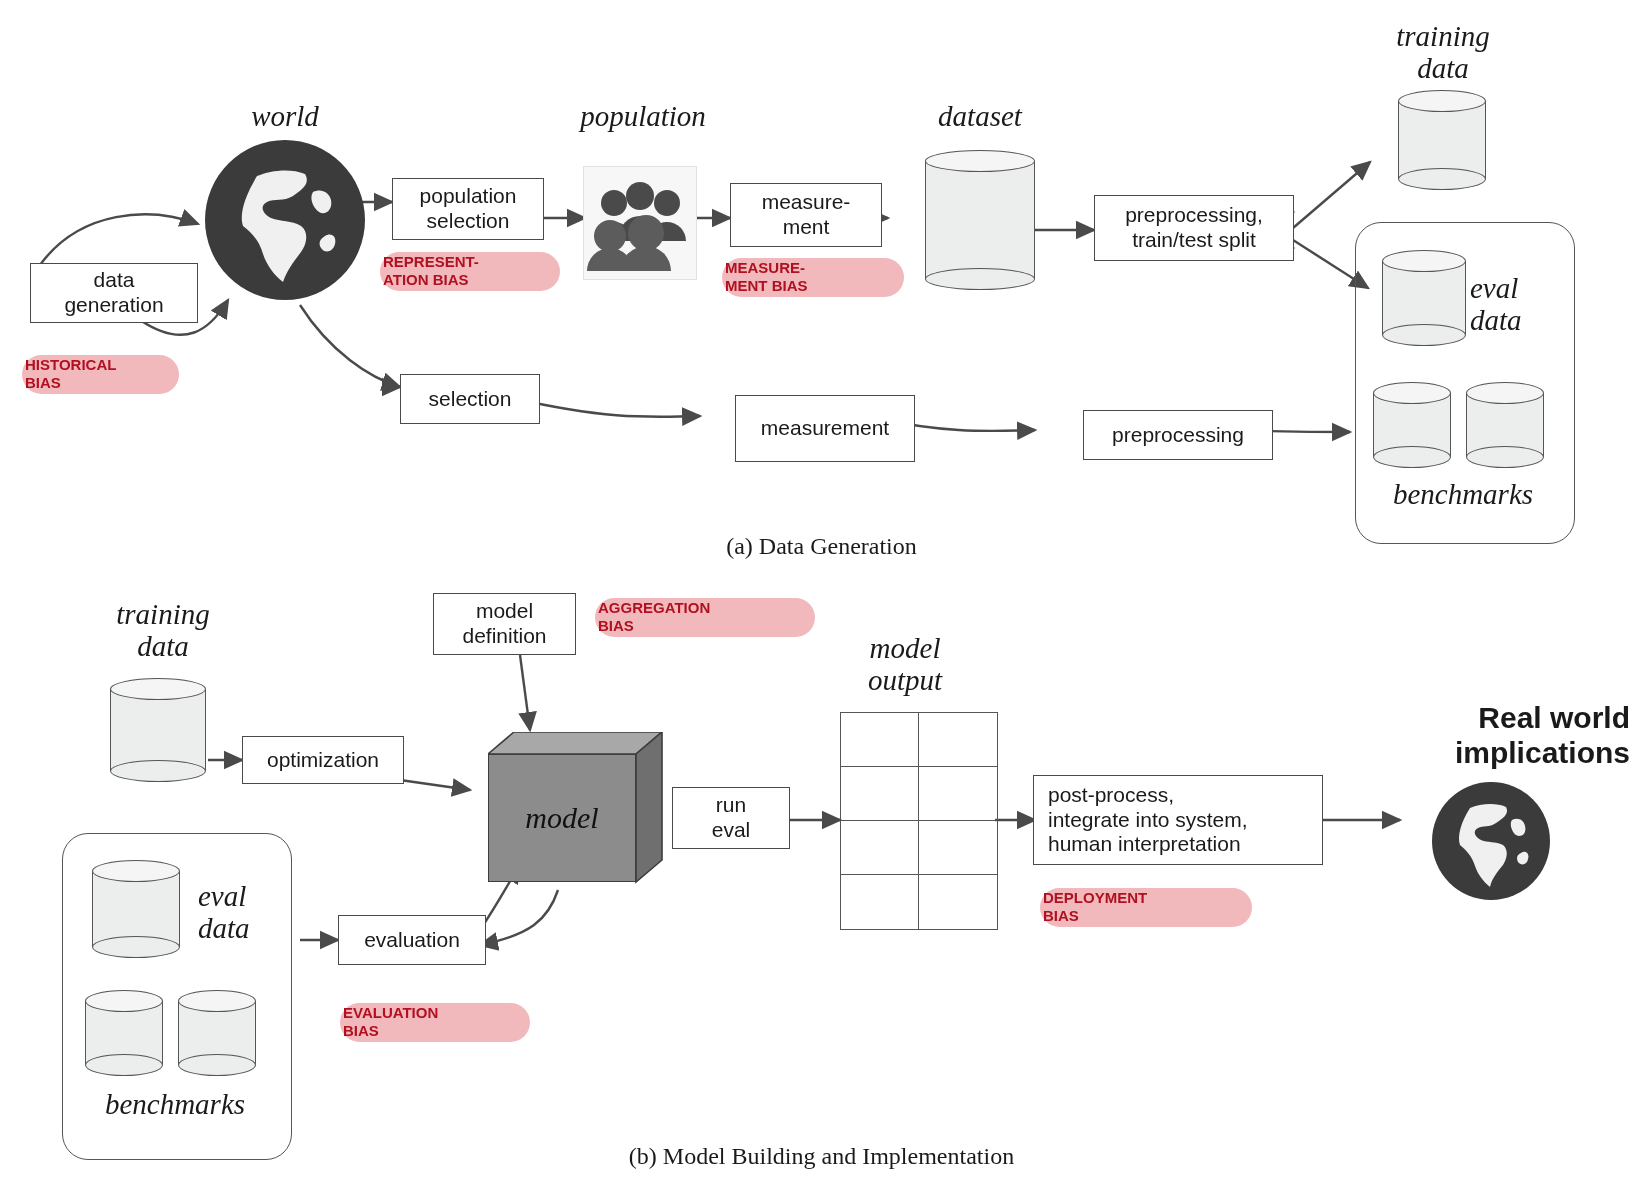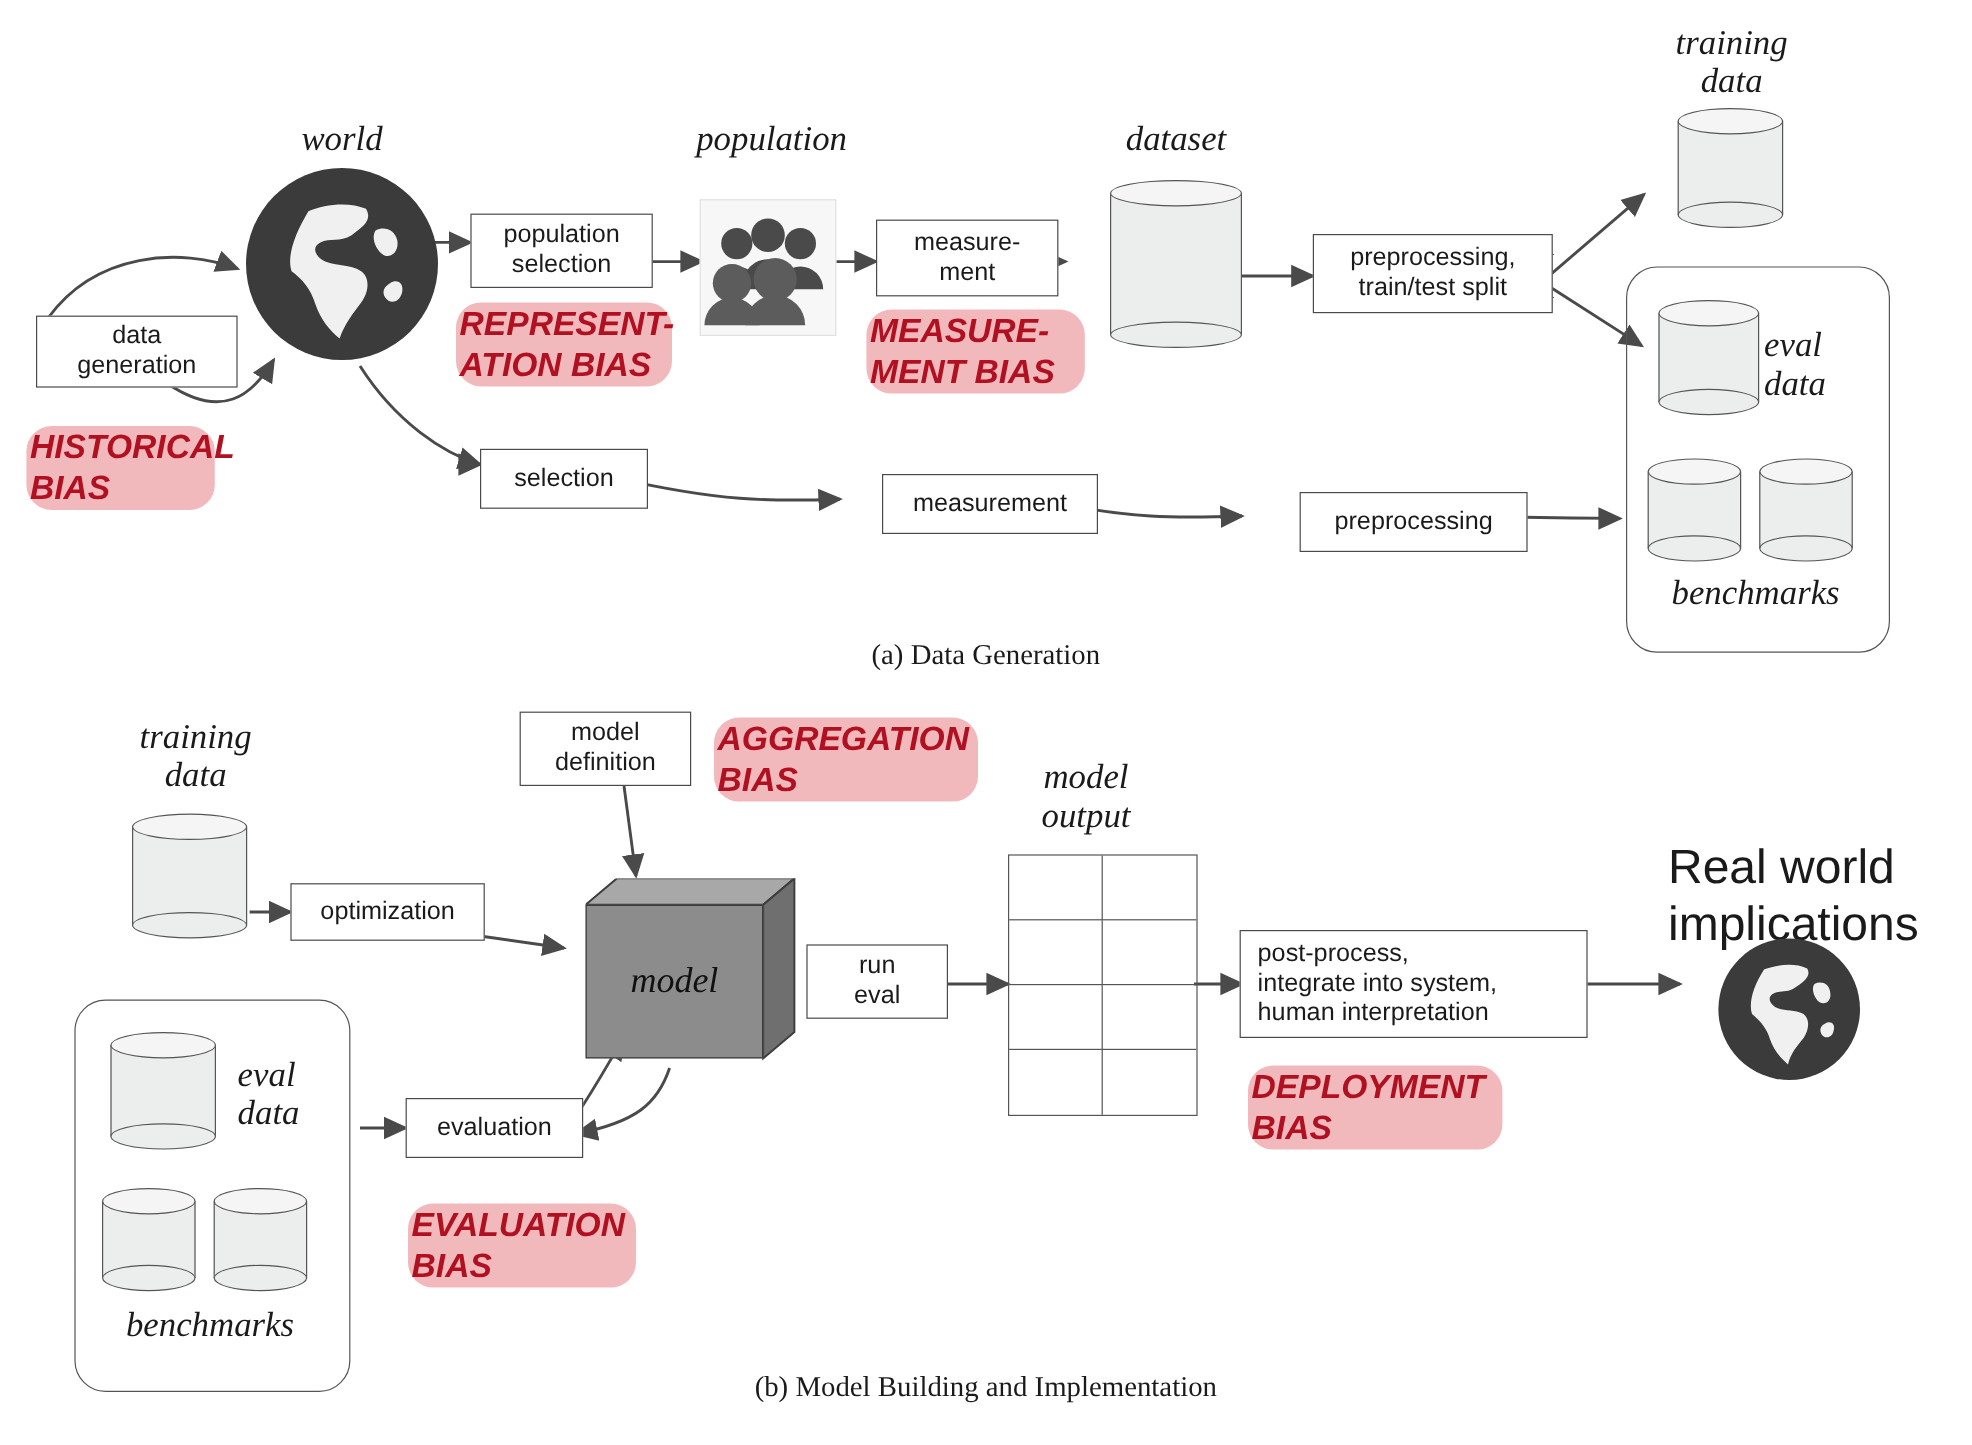--- a/index.html
+++ b/index.html
@@ -38,22 +38,21 @@
     justify-content: center;
     padding: 5px 8px;
     box-sizing: border-box;
     white-space: pre-line;
   }
   .bias {
     position: absolute;
     color: #b01020;
     background: #f2b9bd;
     font-weight: bold;
-    font-style: italic;
-    font-size: 28px;
+    font-size: 15px;
     line-height: 1.22;
     white-space: pre-line;
     padding: 1px 3px;
     box-sizing: border-box;
     border-radius: 21px;
   }
   .italic-label {
     position: absolute;
     font-family: "Liberation Serif", serif;
     font-style: italic;
@@ -147,23 +146,23 @@
   }
   .grid > div {
     border-right: 1.5px solid #555;
     border-bottom: 1.5px solid #555;
     box-sizing: border-box;
   }
   .grid > div:nth-child(2n) { border-right: none; }
   .grid > div:nth-child(n+7) { border-bottom: none; }
   .rw-title {
     position: absolute;
-    font-size: 40px;
-    font-weight: normal;
-    text-align: left;
+    font-size: 30px;
+    font-weight: bold;
+    text-align: right;
     line-height: 1.18;
     white-space: pre-line;
   }
 </style>
 </head>
 <body>
 
 <div class="canvas">
 
   <svg class="wires" viewBox="0 0 1643 1204">
@@ -259,21 +258,21 @@
     <div class="bot"></div>
     <div class="top"></div>
   </div>
   <div class="italic-label" style="left:900px; top:100px; width:160px;">dataset</div>
 
   <div class="box" style="left:1094px; top:195px; width:200px; height:66px;">preprocessing,
 train/test split</div>
 
   <div class="box" style="left:400px; top:374px; width:140px; height:50px;">selection</div>
 
-  <div class="box" style="left:735px; top:395px; width:180px; height:50px;">measurement</div>
+  <div class="box" style="left:735px; top:395px; width:180px; height:67px;">measurement</div>
 
   <div class="box" style="left:1083px; top:410px; width:190px; height:50px;">preprocessing</div>
 
   <div class="cyl" style="left:1398px; top:90px; width:88px; height:100px;">
     <div class="body"></div>
     <div class="bot"></div>
     <div class="top"></div>
   </div>
   <div class="italic-label" style="left:1378px; top:20px; width:130px;">training
 data</div>

